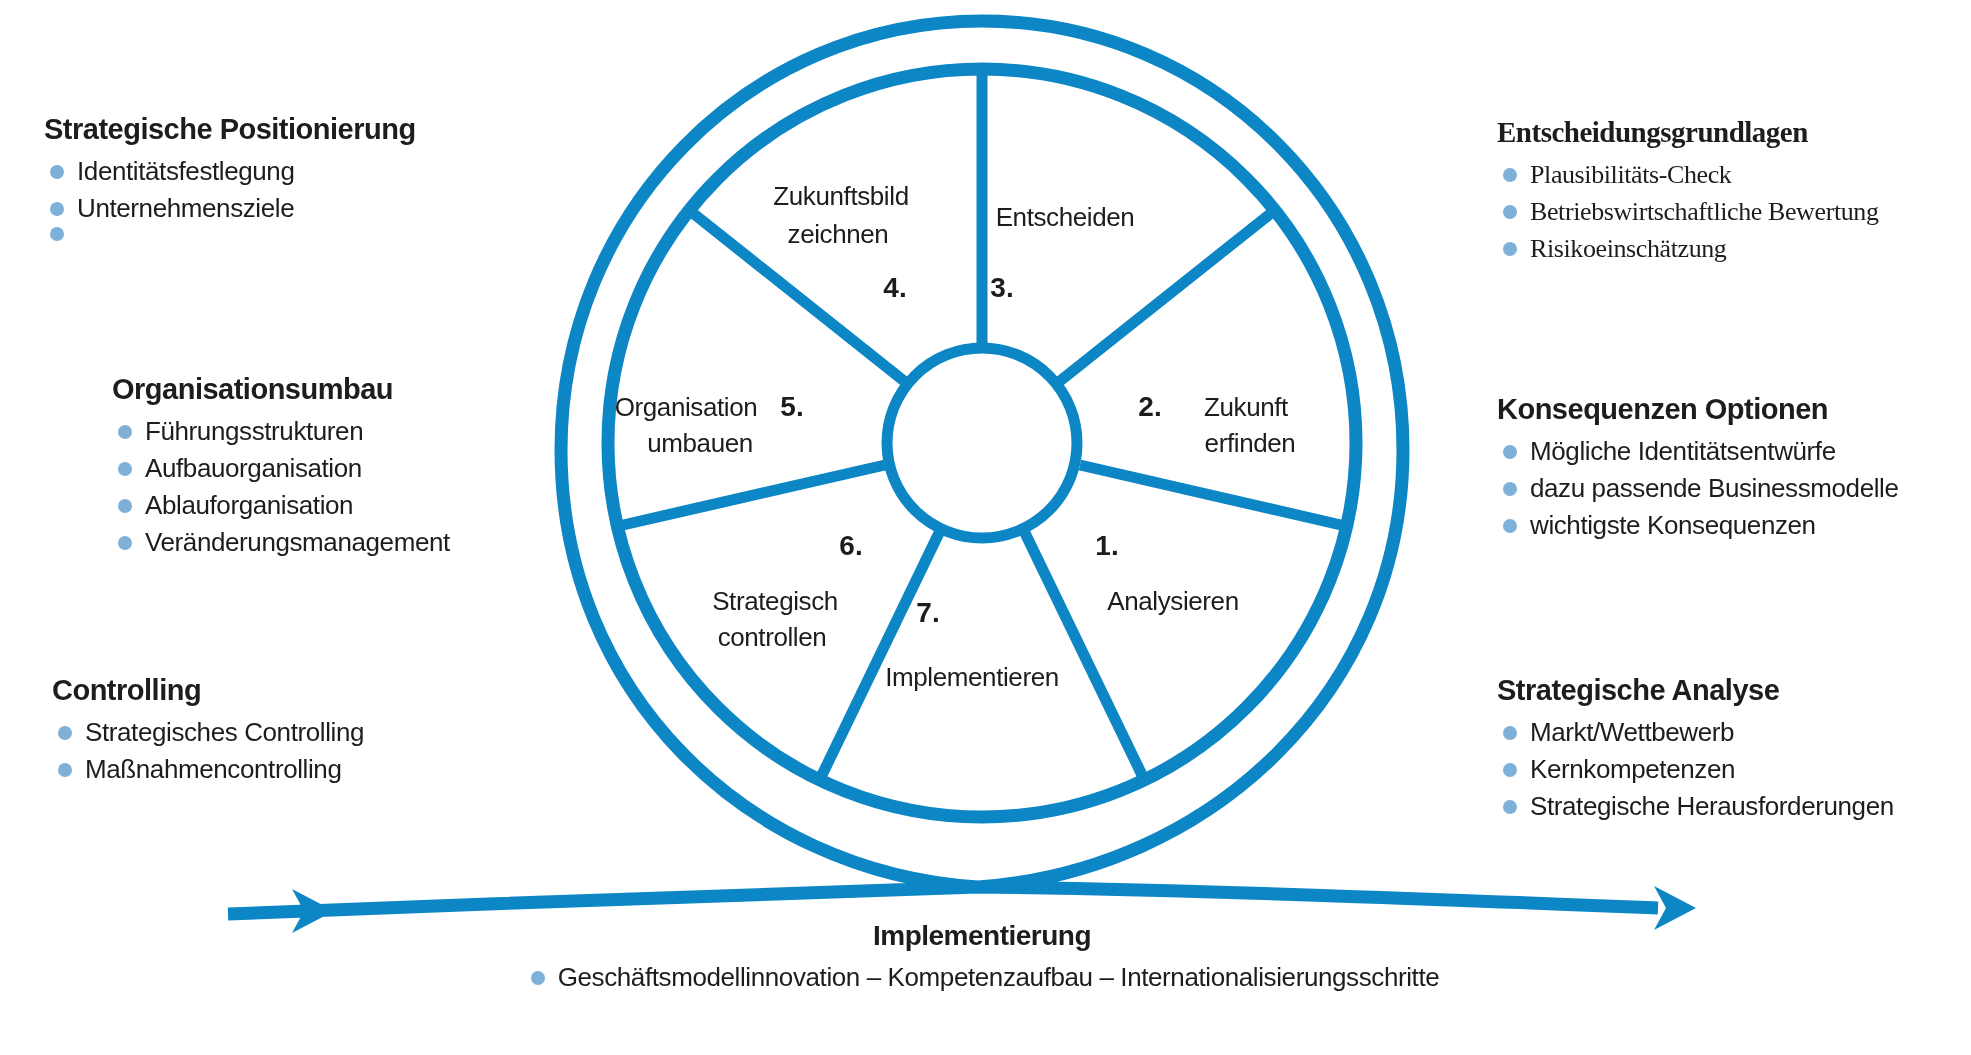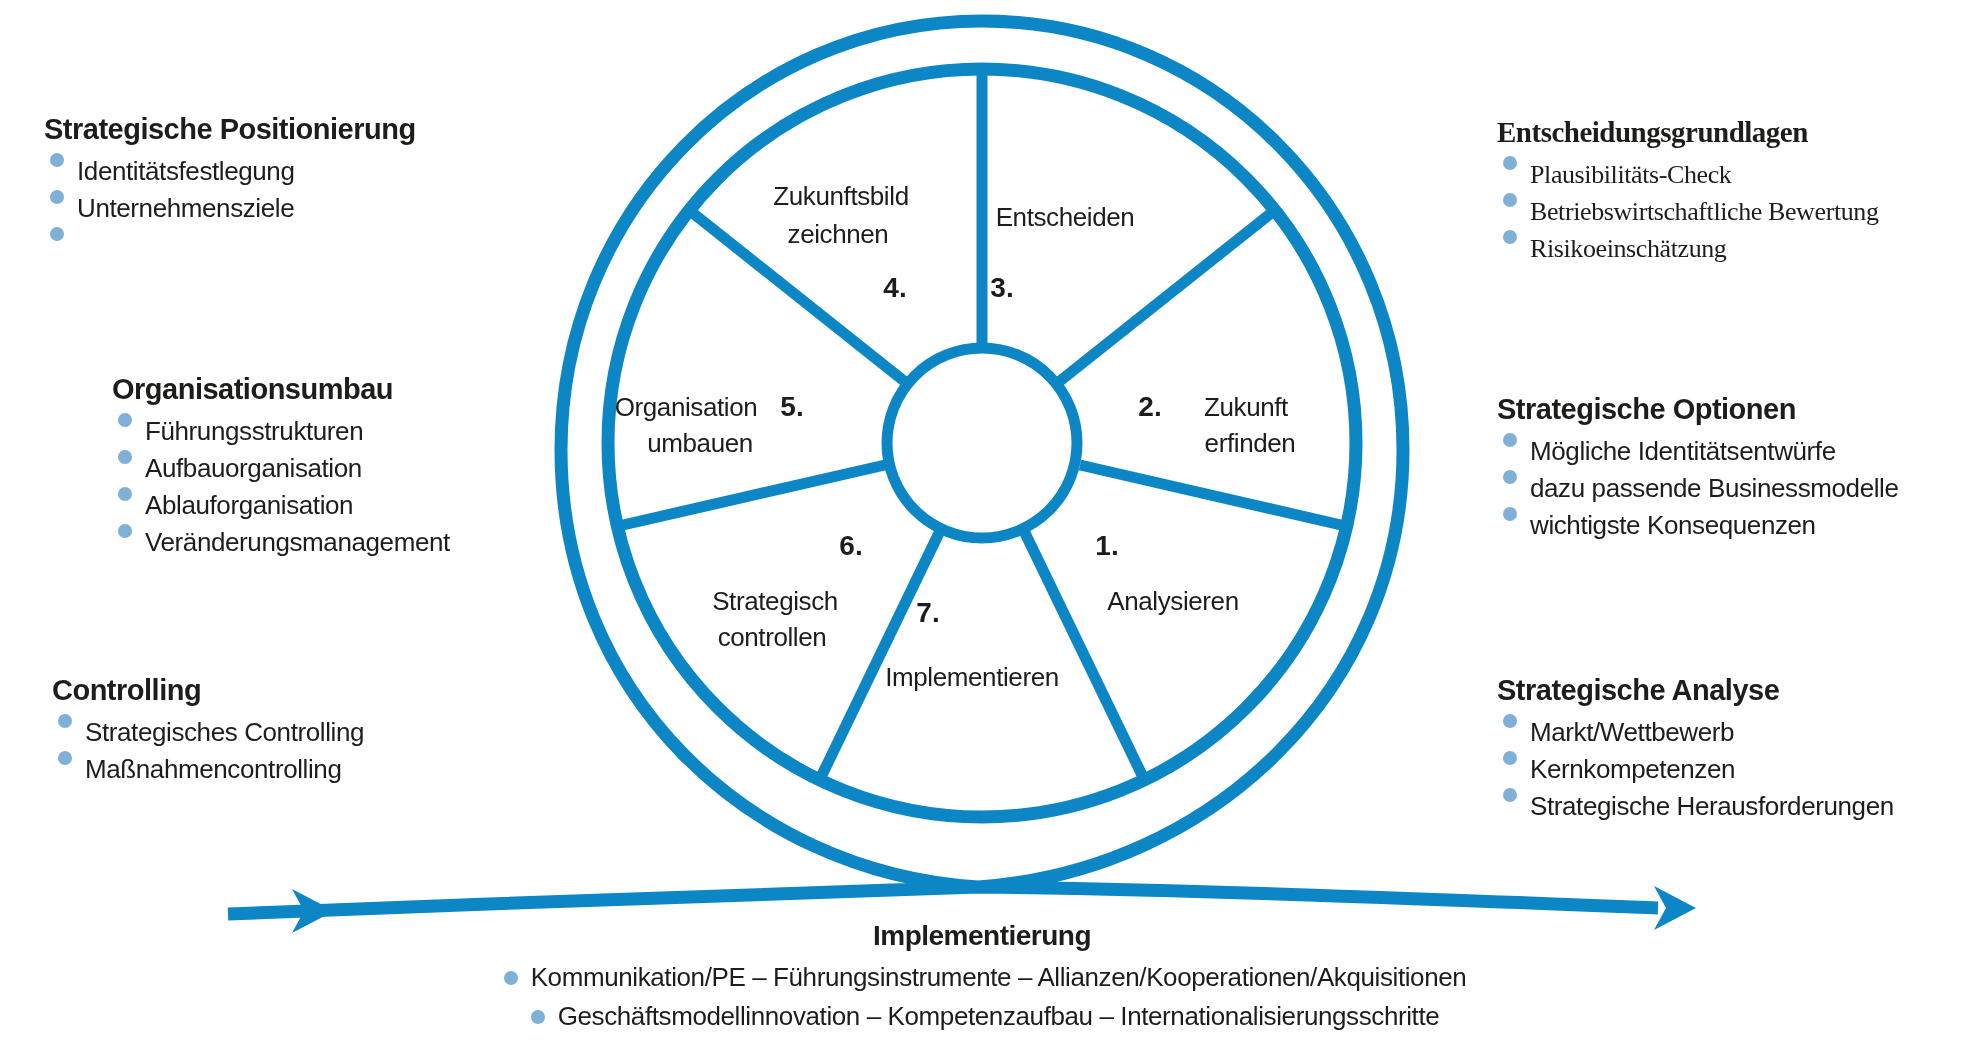--- a/index.html
+++ b/index.html
@@ -9,21 +9,21 @@
   }
   html,body{margin:0;padding:0;background:#fff;}
   .canvas{
     position:relative;width:1971px;height:1055px;background:#ffffff;overflow:hidden;
     font-family:"Liberation Sans",sans-serif;color:var(--ink);
   }
   svg.diagram{position:absolute;left:0;top:0;}
   
   .sideblock{position:absolute;width:470px;}
   .btitle{font-weight:bold;font-size:29px;letter-spacing:-0.5px;line-height:34px;margin-bottom:7px;white-space:nowrap;}
-  .bitem{display:flex;align-items:flex-start;font-size:26px;letter-spacing:-0.4px;line-height:37px;white-space:nowrap;}
+  .bitem{display:flex;align-items:center;font-size:26px;letter-spacing:-0.4px;line-height:37px;white-space:nowrap;}
   .dot{flex:0 0 auto;width:14px;height:14px;border-radius:50%;background:var(--bullet);margin:0 13px 0 6px;}
   
   .wlabel{position:absolute;transform:translate(-50%,-50%);font-size:26px;letter-spacing:-0.4px;white-space:nowrap;color:var(--ink);}
   .wnum{position:absolute;transform:translate(-50%,-50%);font-size:28px;font-weight:bold;white-space:nowrap;color:var(--ink);}
   
   .bottomblock{position:absolute;left:300px;top:918px;width:1364px;text-align:center;}
   .bottom-title{font-weight:bold;font-size:28px;letter-spacing:-0.5px;line-height:36px;margin-bottom:4px;}
   .bottom-item{display:flex;justify-content:center;align-items:center;font-size:26px;letter-spacing:-0.4px;line-height:39px;white-space:nowrap;}
 </style>
 </head>
@@ -113,21 +113,21 @@
         <span class="dot"></span>
         <span>Betriebswirtschaftliche Bewertung</span>
       </div>
     <div class="bitem">
         <span class="dot"></span>
         <span>Risikoeinschätzung</span>
       </div>
   </div>
 
   <div class="sideblock" style="left:1497px;top:392px;">
-    <div class="btitle">Strategische Optionen</div>
+    <div class="btitle">Konsequenzen Optionen</div>
     <div class="bitem">
         <span class="dot"></span>
         <span>Mögliche Identitätsentwürfe</span>
       </div>
     <div class="bitem">
         <span class="dot"></span>
         <span>dazu passende Businessmodelle</span>
       </div>
     <div class="bitem">
         <span class="dot"></span>
@@ -173,21 +173,17 @@
   <div class="wlabel" style="left:775px;top:601px;">Strategisch</div>
   <div class="wlabel" style="left:772px;top:637px;">controllen</div>
 
   <div class="wnum" style="left:928px;top:613px;">7.</div>
   <div class="wlabel" style="left:972px;top:677px;">Implementieren</div>
 
   <div class="bottomblock">
     <div class="bottom-title">Implementierung</div>
     <div class="bottom-item">
         <span class="dot"></span>
-        <span>Kommunikation/PE – Führungsinstrumente – Allianzen/Kooperationen/Akquisitionen</span>
-      </div>
-    <div class="bottom-item">
-        <span class="dot"></span>
         <span>Geschäftsmodellinnovation – Kompetenzaufbau – Internationalisierungsschritte</span>
       </div>
   </div>
 
 </div>
 
 </body></html>

